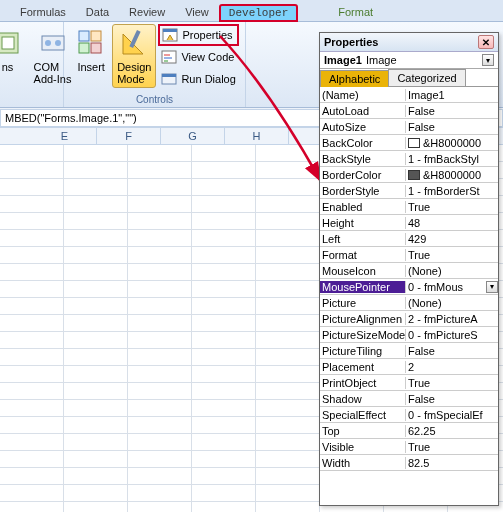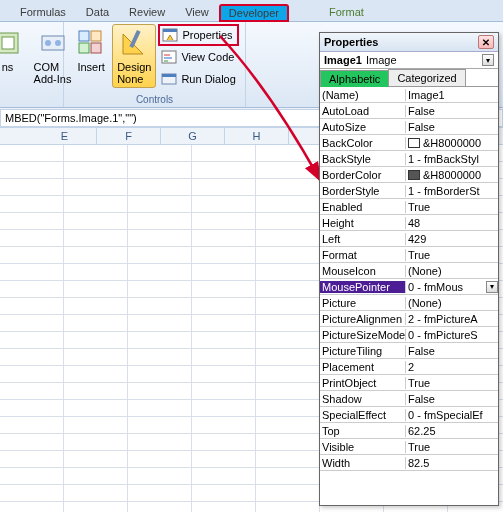--- a/index.html
+++ b/index.html
@@ -22,26 +22,27 @@
     align-items: flex-end;
     padding-left: 10px;
   }
   .tab {
     padding: 3px 10px 3px 10px;
     color: #3b3b3b;
     font-size: 11px;
     cursor: pointer;
   }
   .tab.active {
-    background: #0ea5e9;
+    background: #7dd3fc;
     border: 1px solid #a7bcd8;
     border-bottom: 1px solid #f5f9fe;
     border-radius: 3px 3px 0 0;
     position: relative;
     top: 1px;
+    font-family: Liberation Mono, monospace;
   }
   .tab.highlight {
     border: 2px solid #d4002a;
     padding: 1px 8px;
   }
   .tab.context {
     color: #4b7c2f;
   }
   
   .ribbon {
@@ -182,21 +183,21 @@
   .tab2 {
     padding: 2px 8px;
     border: 1px solid #999;
     border-bottom: none;
     background: #eee;
     font-size: 11px;
     cursor:pointer;
     margin-right:-1px;
   }
   .tab2.active {
-    background: #22c55e;
+    background: #eab308;
     position:relative; top:1px;
   }
   .pgrid {
     height: 418px;
     overflow: hidden;
     border-top: none;
   }
   .prow {
     display:flex;
     border-bottom: 1px solid #ccc;
@@ -282,21 +283,21 @@
         <div class="lbl">Insert</div>
       </div>
       <div class="bigbtn sel">
         <div class="ic">
           <svg width="30" height="30">
               <polygon points="4,26 4,6 24,26" fill="#ffd24d" stroke="#b58a1e"></polygon>
               <rect x="14" y="2" width="4" height="18" fill="#6d88b0" transform="rotate(25 16 11)"></rect>
             </svg>
         </div>
         <div class="lbl">Design
-None</div>
+Mode</div>
       </div>
       <div style="display:flex;flex-direction:column;margin-left:2px">
         <div class="smallrow highlight">
           <span class="sm-ic">
             <svg width="16" height="16">
                 <rect x="1" y="2" width="14" height="12" fill="#fff" stroke="#777"></rect>
                 <rect x="1" y="2" width="14" height="3" fill="#4d7fbf"></rect>
                 <path d="M5 13 L8 8 L11 13" fill="#f2c94d" stroke="#b58a1e"></path>
               </svg>
           </span>

